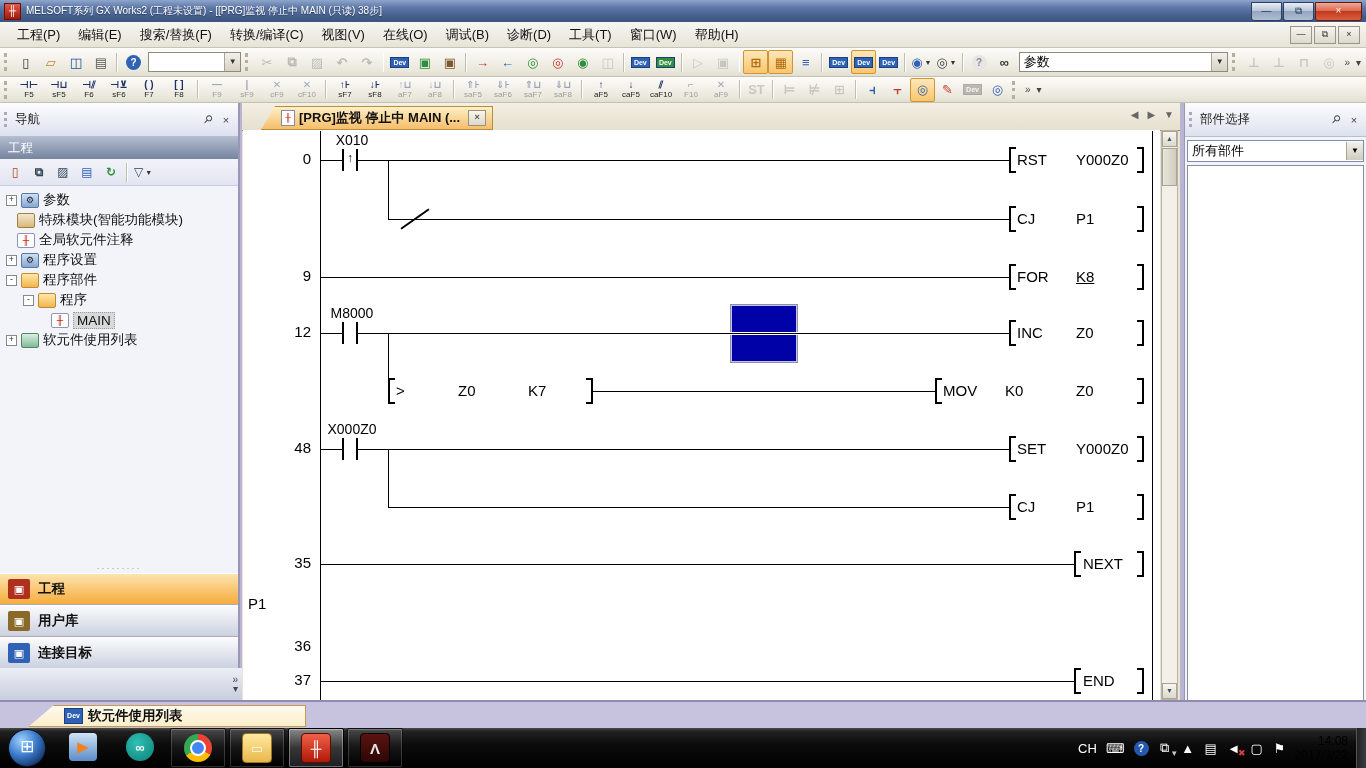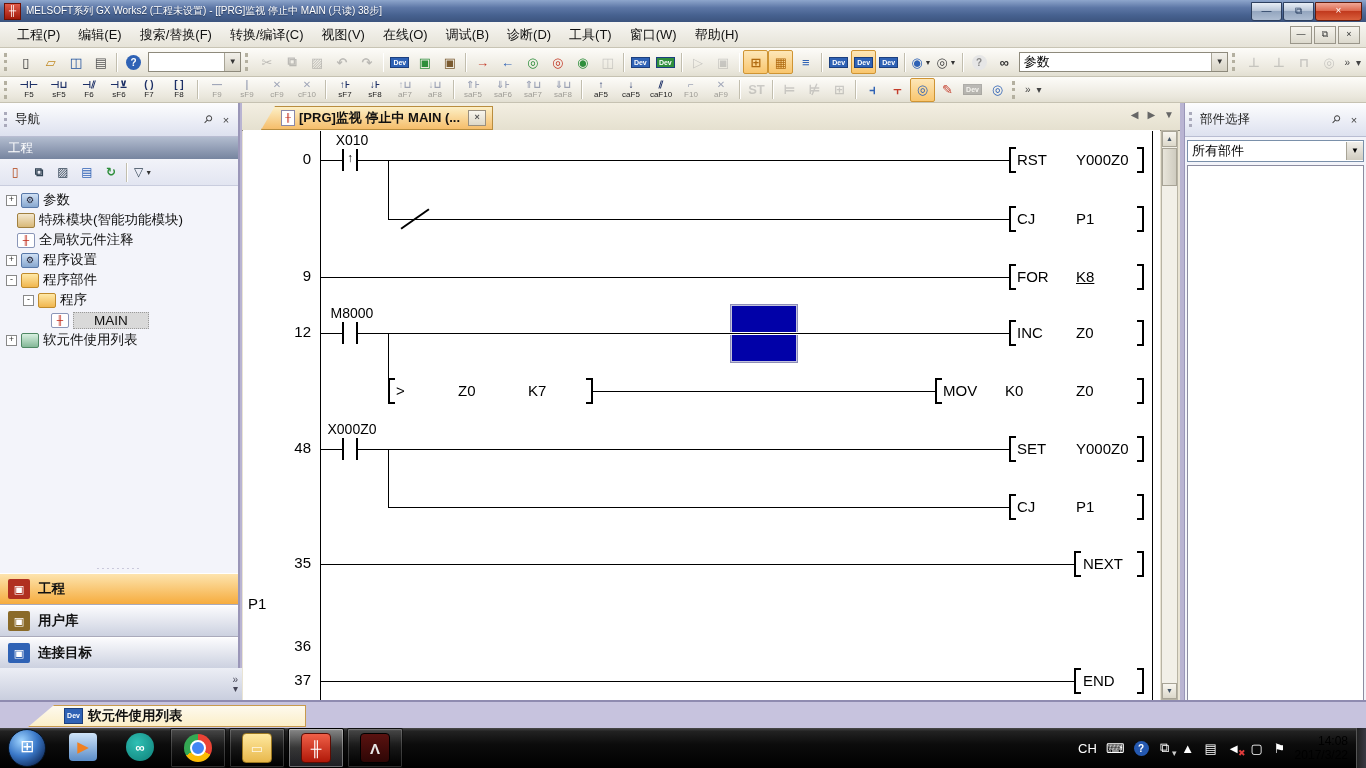--- a/index.html
+++ b/index.html
@@ -72,21 +72,21 @@
   .expander{width:9px;height:9px;border:1px solid #888;background:#fff;font-size:9px;line-height:7px;
     text-align:center;margin-right:4px;flex:0 0 auto;color:#333}
   .noexp{width:11px;flex:0 0 auto}
   .tico{width:16px;height:13px;margin-right:4px;flex:0 0 auto;position:relative;border-radius:2px}
   .tico.folder{background:linear-gradient(#ffe9a8,#f0b64e);border:1px solid #c08b2c}
   .tico.doc{background:#fff;border:1px solid #8a96b8;color:#c02818;font-size:9px;line-height:12px;text-align:center}
   .tico.gear{background:linear-gradient(#cfe0f4,#88a8d0);border:1px solid #5878a8;color:#223;
     font-size:9px;line-height:12px;text-align:center}
   .tico.mod{background:linear-gradient(#f4e8cf,#d8b878);border:1px solid #a08040}
   .tico.mem{background:linear-gradient(#d8f0e0,#84b898);border:1px solid #4f8864}
-  .sel-label{background:#d9d9d9;border:1px dotted #9a9a9a;padding:0 20px}
+  .sel-label{background:#d9d9d9;border:1px dotted #9a9a9a;padding:0 3px}
   .nav-dots{height:8px;text-align:center;color:#9a96b8;font-size:9px;letter-spacing:2px;line-height:6px}
   .navbtn{height:30px;border-top:1px solid #fff;border-bottom:1px solid #aab;display:flex;align-items:center;
     background:linear-gradient(#fbfbfd,#ccd1e0);font-size:13.5px;color:#111;padding-left:8px;font-weight:bold}
   .navbtn.active{background:linear-gradient(#fde4ae,#f6ac3e)}
   .nbico{width:22px;height:20px;margin-right:8px;border-radius:2px;font-size:11px;line-height:20px;text-align:center;color:#fff}
   .nav-foot{height:32px;background:linear-gradient(#eceef5,#c9cede);display:flex;align-items:center;
     justify-content:flex-end;padding-right:8px;color:#445;flex-direction:column;align-items:flex-end;justify-content:center}
   .nav-foot span{font-size:10px;line-height:9px}
 
   

